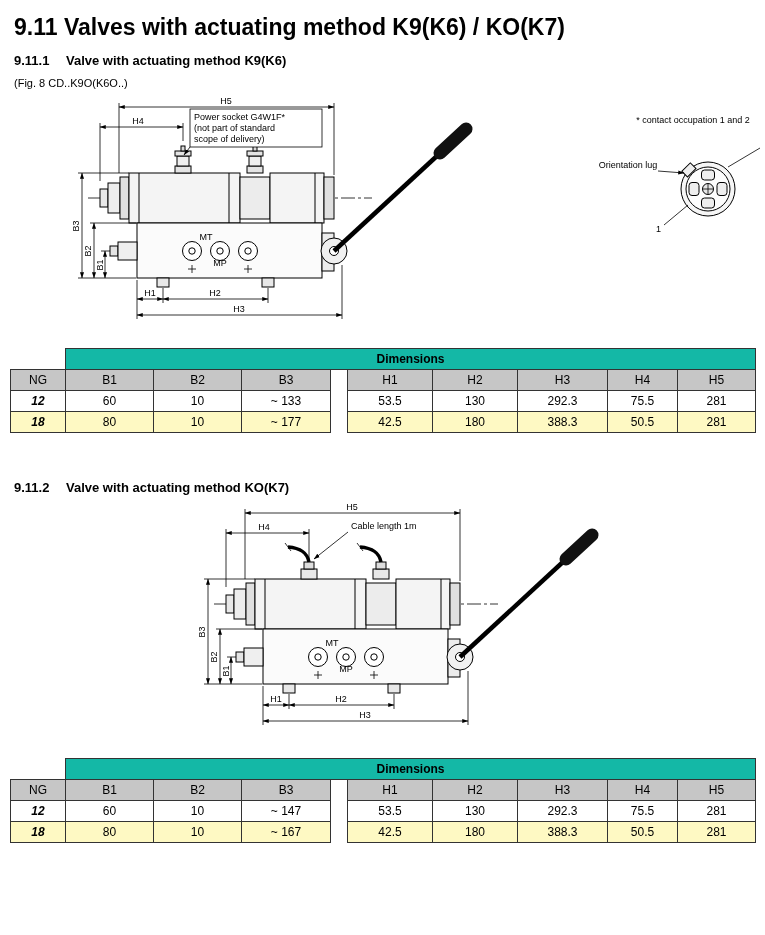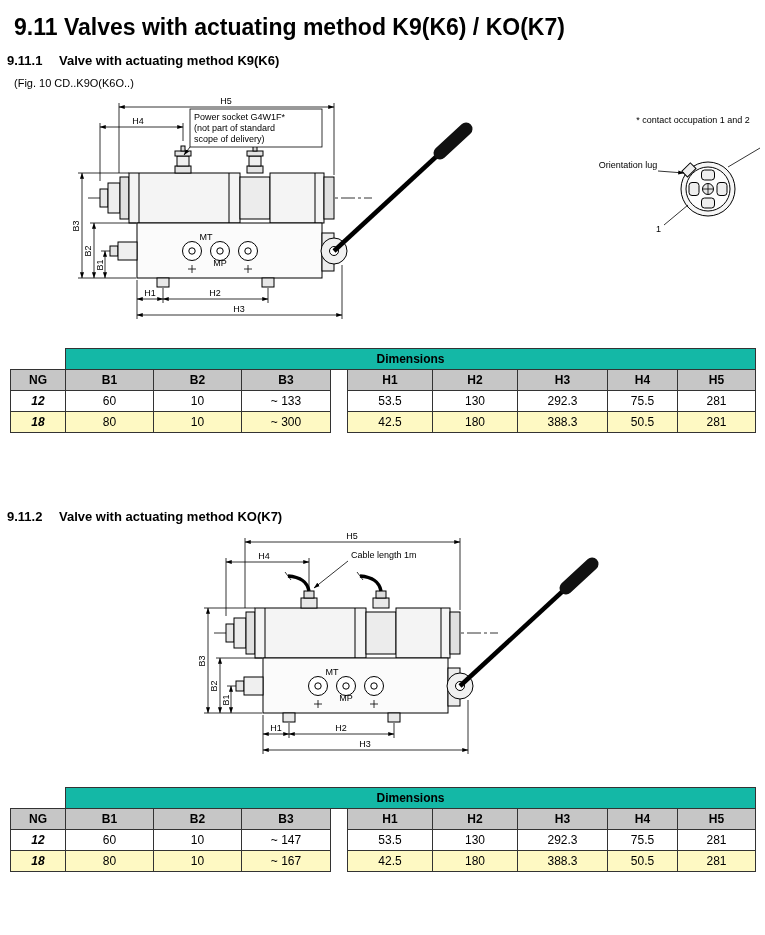--- a/index.html
+++ b/index.html
@@ -2,52 +2,52 @@
 <html><head>
 <meta charset="utf-8">
 <style>
   html,body { margin:0; padding:0; }
   body {
     width:765px; height:935px; background:#ffffff; color:#000;
     font-family:"Liberation Sans","DejaVu Sans",sans-serif;
     overflow:hidden;
   }
   .page-title { font-size:23px; font-weight:bold; padding:14px 0 0 14px; }
-  .sec-head { font-size:13px; font-weight:bold; padding-left:7px; }
+  .sec-head { font-size:13px; font-weight:bold; padding-left:14px; }
   .sec-head .num { display:inline-block; width:52px; }
   .fig-label { font-size:11px; padding-left:14px; margin-top:9px; }
   .draw-row { display:flex; align-items:flex-start; }
   .draw1-wrap { margin-left:72px; margin-top:4px; }
   .detail-wrap { margin-left:46px; margin-top:22px; }
   .draw2-wrap { margin-left:198px; margin-top:4px; }
   svg { display:block; }
   svg text { font-family:"Liberation Sans","DejaVu Sans",sans-serif; fill:#000; stroke:none; }
   .dimtxt { font-size:9px; }
   .smalltxt { font-size:9px; }
   table { border-collapse:collapse; table-layout:fixed; margin:10px 0 0 10px; font-size:12px; }
   td { border:1px solid #333; text-align:center; height:20px; padding:0 2px; background:#fff; }
   td.blank { border:none; background:transparent; }
-  td.hdr { background:#c6c6c6; font-weight:bold; }
+  td.hdr { background:#c6c6c6; font-weight:normal; }
   td.dimhdr { background:#14b8a6; font-weight:bold; }
   td.gap { border-top:none; border-bottom:none; background:#fff; }
   tr.alt td { background:#fef9c3; }
   tr.alt td.gap { background:#fff; }
   td.ngval { font-weight:bold;font-style:italic; }
-  .s2-block { margin-top:76px; }
+  .s2-block { margin-top:47px; }
 </style>
 </head>
 <body>
 
 <div class="page-title">9.11 Valves with actuating method K9(K6) / KO(K7)</div>
 
 <div>
   <div class="sec-head" style="margin-top:12px;">
     <span class="num">9.11.1</span><span>Valve with actuating method K9(K6)</span>
   </div>
-  <div class="fig-label">(Fig. 10 CD..K9O(K6O..)</div>
+  <div class="fig-label">(Fig. 8 CD..K9O(K6O..)</div>
 
   <div class="draw-row">
     <div class="draw1-wrap">
       <svg width="470" height="245" viewBox="0 0 470 245">
         <defs>
           <marker id="ar" viewBox="0 0 10 10" refX="9" refY="5" markerWidth="8" markerHeight="8" orient="auto-start-reverse">
             <path d="M0,1.8 L9.5,5 L0,8.2 z" fill="#000"></path>
           </marker>
         </defs>
         <g stroke="#000" fill="none" stroke-width="1">
@@ -205,21 +205,21 @@
       <td>53.5</td>
       <td>130</td>
       <td>292.3</td>
       <td>75.5</td>
       <td>281</td>
     </tr>
     <tr class="alt">
       <td class="ngval">18</td>
       <td>80</td>
       <td>10</td>
-      <td>~ 300</td>
+      <td>~ 177</td>
       <td class="gap"></td>
       <td>42.5</td>
       <td>180</td>
       <td>388.3</td>
       <td>50.5</td>
       <td>281</td>
     </tr>
   </tbody>
     </table>
 </div>

